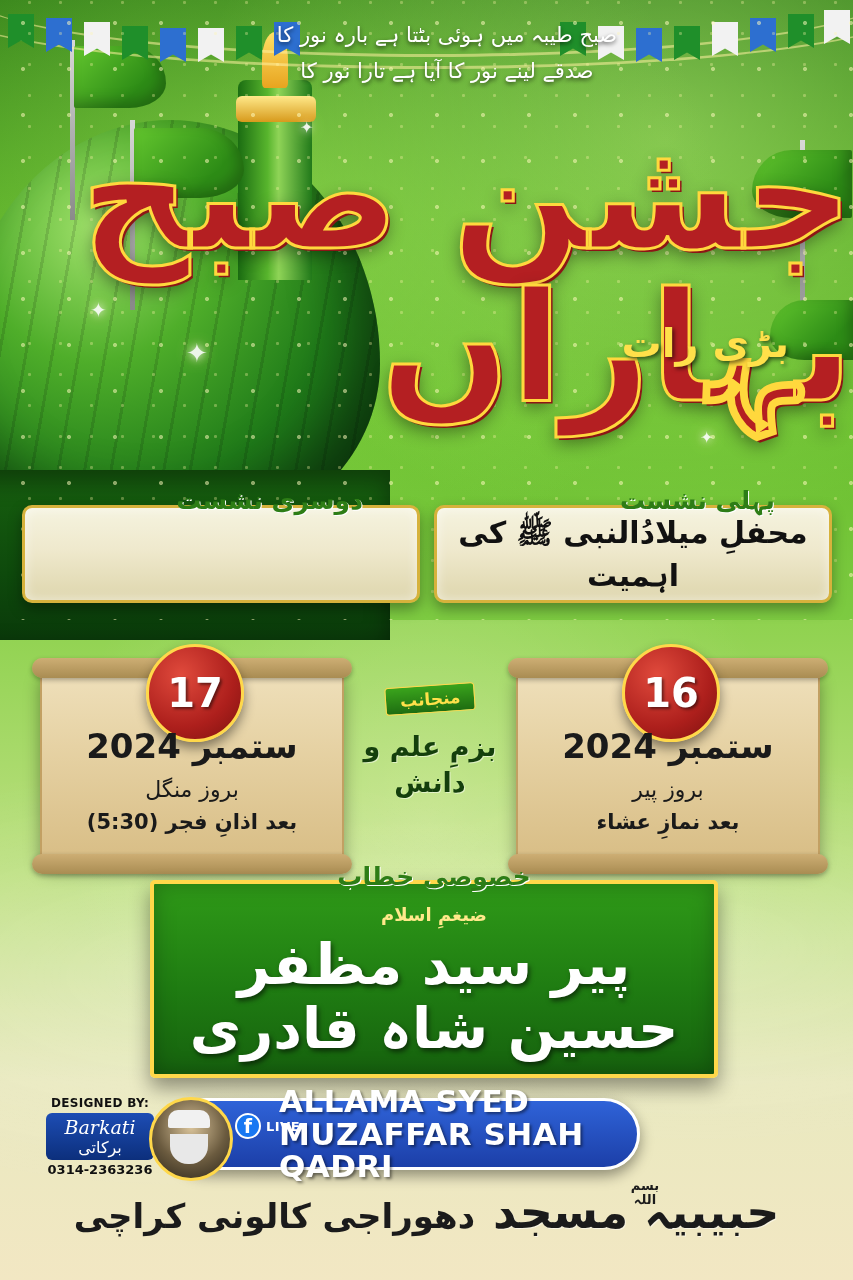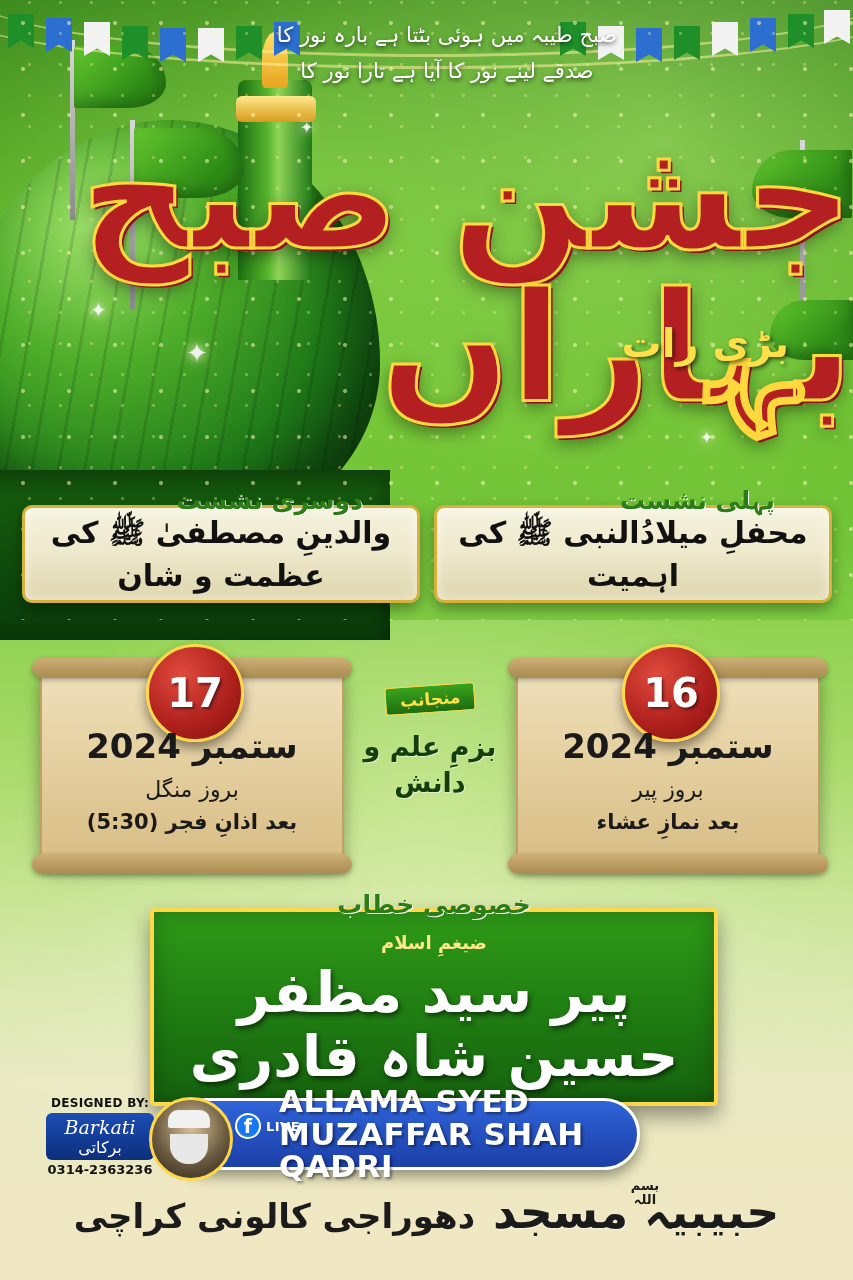--- a/index.html
+++ b/index.html
@@ -319,21 +319,20 @@
   .speaker-box {
     position: absolute;
     left: 150px; top: 880px;
     width: 560px; height: 190px;
     background: linear-gradient(180deg,#2f9a18 0%, #1f7c12 55%, #16620e 100%);
     border: 4px solid #ffd84a;
     border-radius: 5px;
     box-shadow: 0 10px 20px rgba(0,0,0,.4), inset 0 0 22px rgba(0,0,0,.25);
     direction: rtl;
     text-align: center;
-    margin-top: 28px;
   }
   .speaker-kicker {
     position: absolute;
     top: -22px; left: 50%; margin-left: -120px;
     width: 240px;
     font-size: 25px;
     font-weight: bold;
     color: #2d7d16;
     text-shadow: 1px 1px 0 #fff;
   }
@@ -554,21 +553,20 @@
   </div>
   <div class="title-sub">بڑی رات</div>
 
   <div class="sessions">
     <div class="session">
       <div class="session-label">پہلی نشست</div>
       <div class="session-title">محفلِ میلادُالنبی ﷺ کی اہمیت</div>
     </div>
     <div class="session">
       <div class="session-label">دوسری نشست</div>
-      <div class="session-title">والدینِ مصطفیٰ ﷺ کی عظمت و شان</div>
     </div>
   </div>
 
   <div class="scrolls">
 
     <div class="scroll scroll-right">
       <div class="daybadge">16</div>
       <div class="scroll-body">
         <div class="scroll-date">ستمبر 2024</div>
         <div class="scroll-day">بروز پیر</div>

